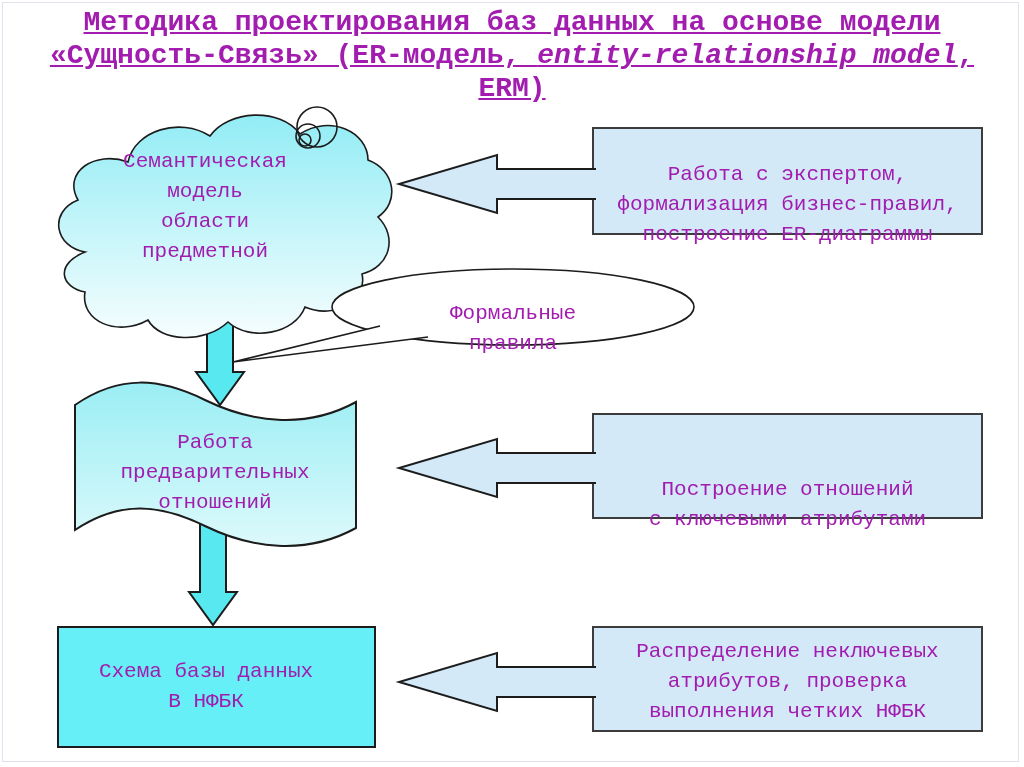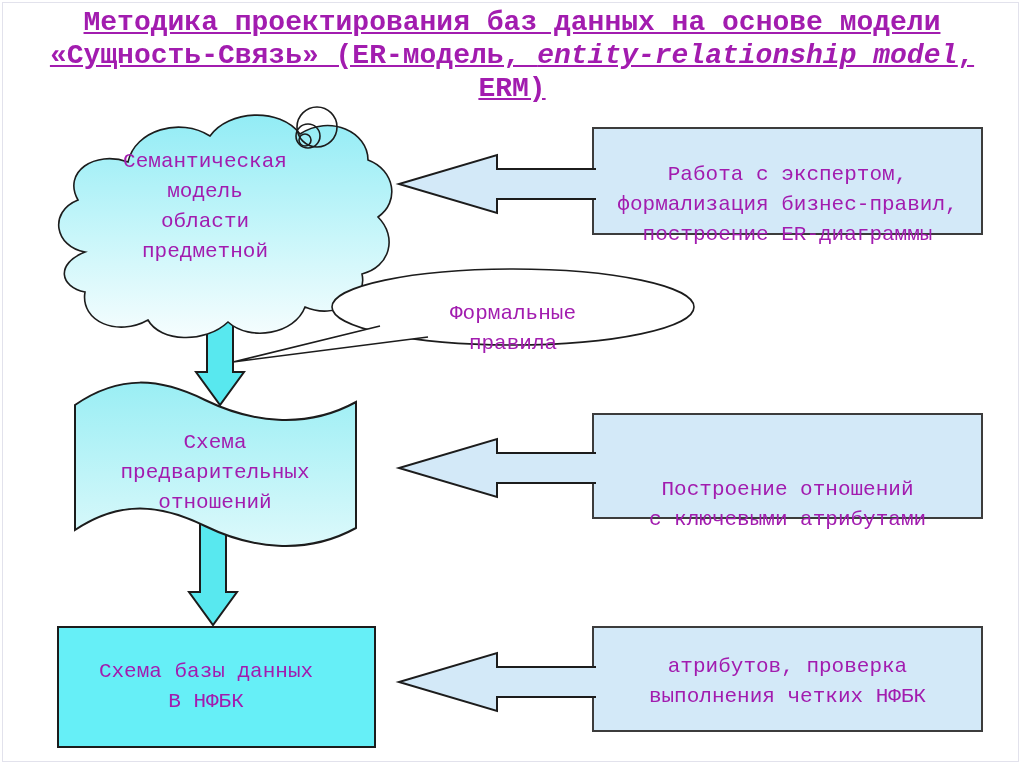--- a/index.html
+++ b/index.html
@@ -96,21 +96,21 @@
     <div>области</div>
     <div>предметной</div>
   </div>
 
   <div class="label bubble-label">
     <div>Формальные</div>
     <div>правила</div>
   </div>
 
   <div class="label flag-label">
-    <div>Схема</div>
+    <div>Работа</div>
     <div>предварительных</div>
     <div>отношений</div>
   </div>
 
   <div class="label schema-label">
     <div>Схема базы данных</div>
     <div>В НФБК</div>
   </div>
 
   <div class="label step-label step-label-1">
@@ -118,18 +118,19 @@
     <div>формализация бизнес-правил,</div>
     <div>построение ER-диаграммы</div>
   </div>
 
   <div class="label step-label step-label-2">
     <div>Построение отношений</div>
     <div>с ключевыми атрибутами</div>
   </div>
 
   <div class="label step-label step-label-3">
+    <div>Распределение неключевых</div>
     <div>атрибутов, проверка</div>
     <div>выполнения четких НФБК</div>
   </div>
 
   <div class="frame"></div>
 </div>
 
 </body></html>

